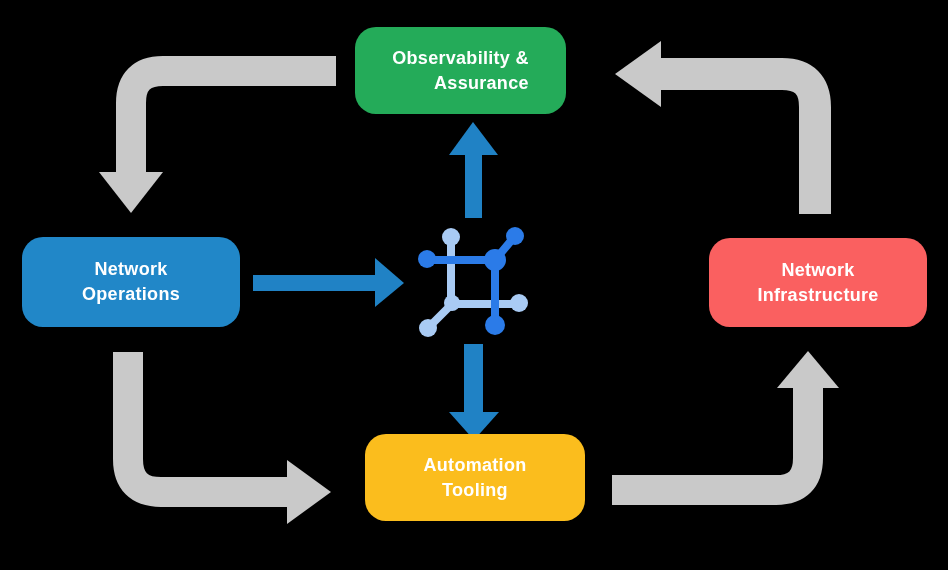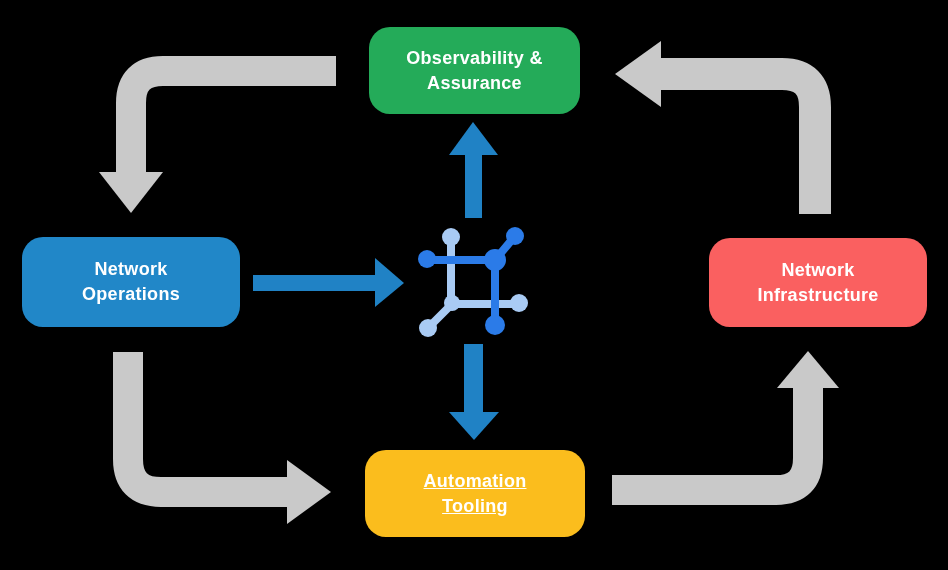--- a/index.html
+++ b/index.html
@@ -16,24 +16,24 @@
     border-radius:21px;
     display:flex;align-items:center;justify-content:center;
     text-align:center;
     color:#fff;
     font-size:18px;
     font-weight:600;
     line-height:25px;
     letter-spacing:0.3px;
     white-space:pre-line;
   }
-  #box-observability{left:369px;top:27px;width:211px;height:87px;}
+  #box-observability{left:355px;top:27px;width:211px;height:87px;text-align:right;}
   #box-operations{left:22px;top:237px;width:218px;height:90px;}
   #box-infrastructure{left:709px;top:238px;width:218px;height:89px;}
-  #box-tooling{left:365px;top:450px;width:220px;height:87px;text-decoration:underline;}
+  #box-tooling{left:365px;top:434px;width:220px;height:87px;}
 </style>
 </head>
 <body>
 
 <div id="stage">
 
   <svg id="arrow-layer" viewBox="0 0 948 570" xmlns="http://www.w3.org/2000/svg">
 
     <g color="#C9C9C9">
       <path d="M 336 71 L 163 71 Q 131 71 131 103 L 131 174" fill="none" stroke="currentColor" stroke-width="30"></path>

